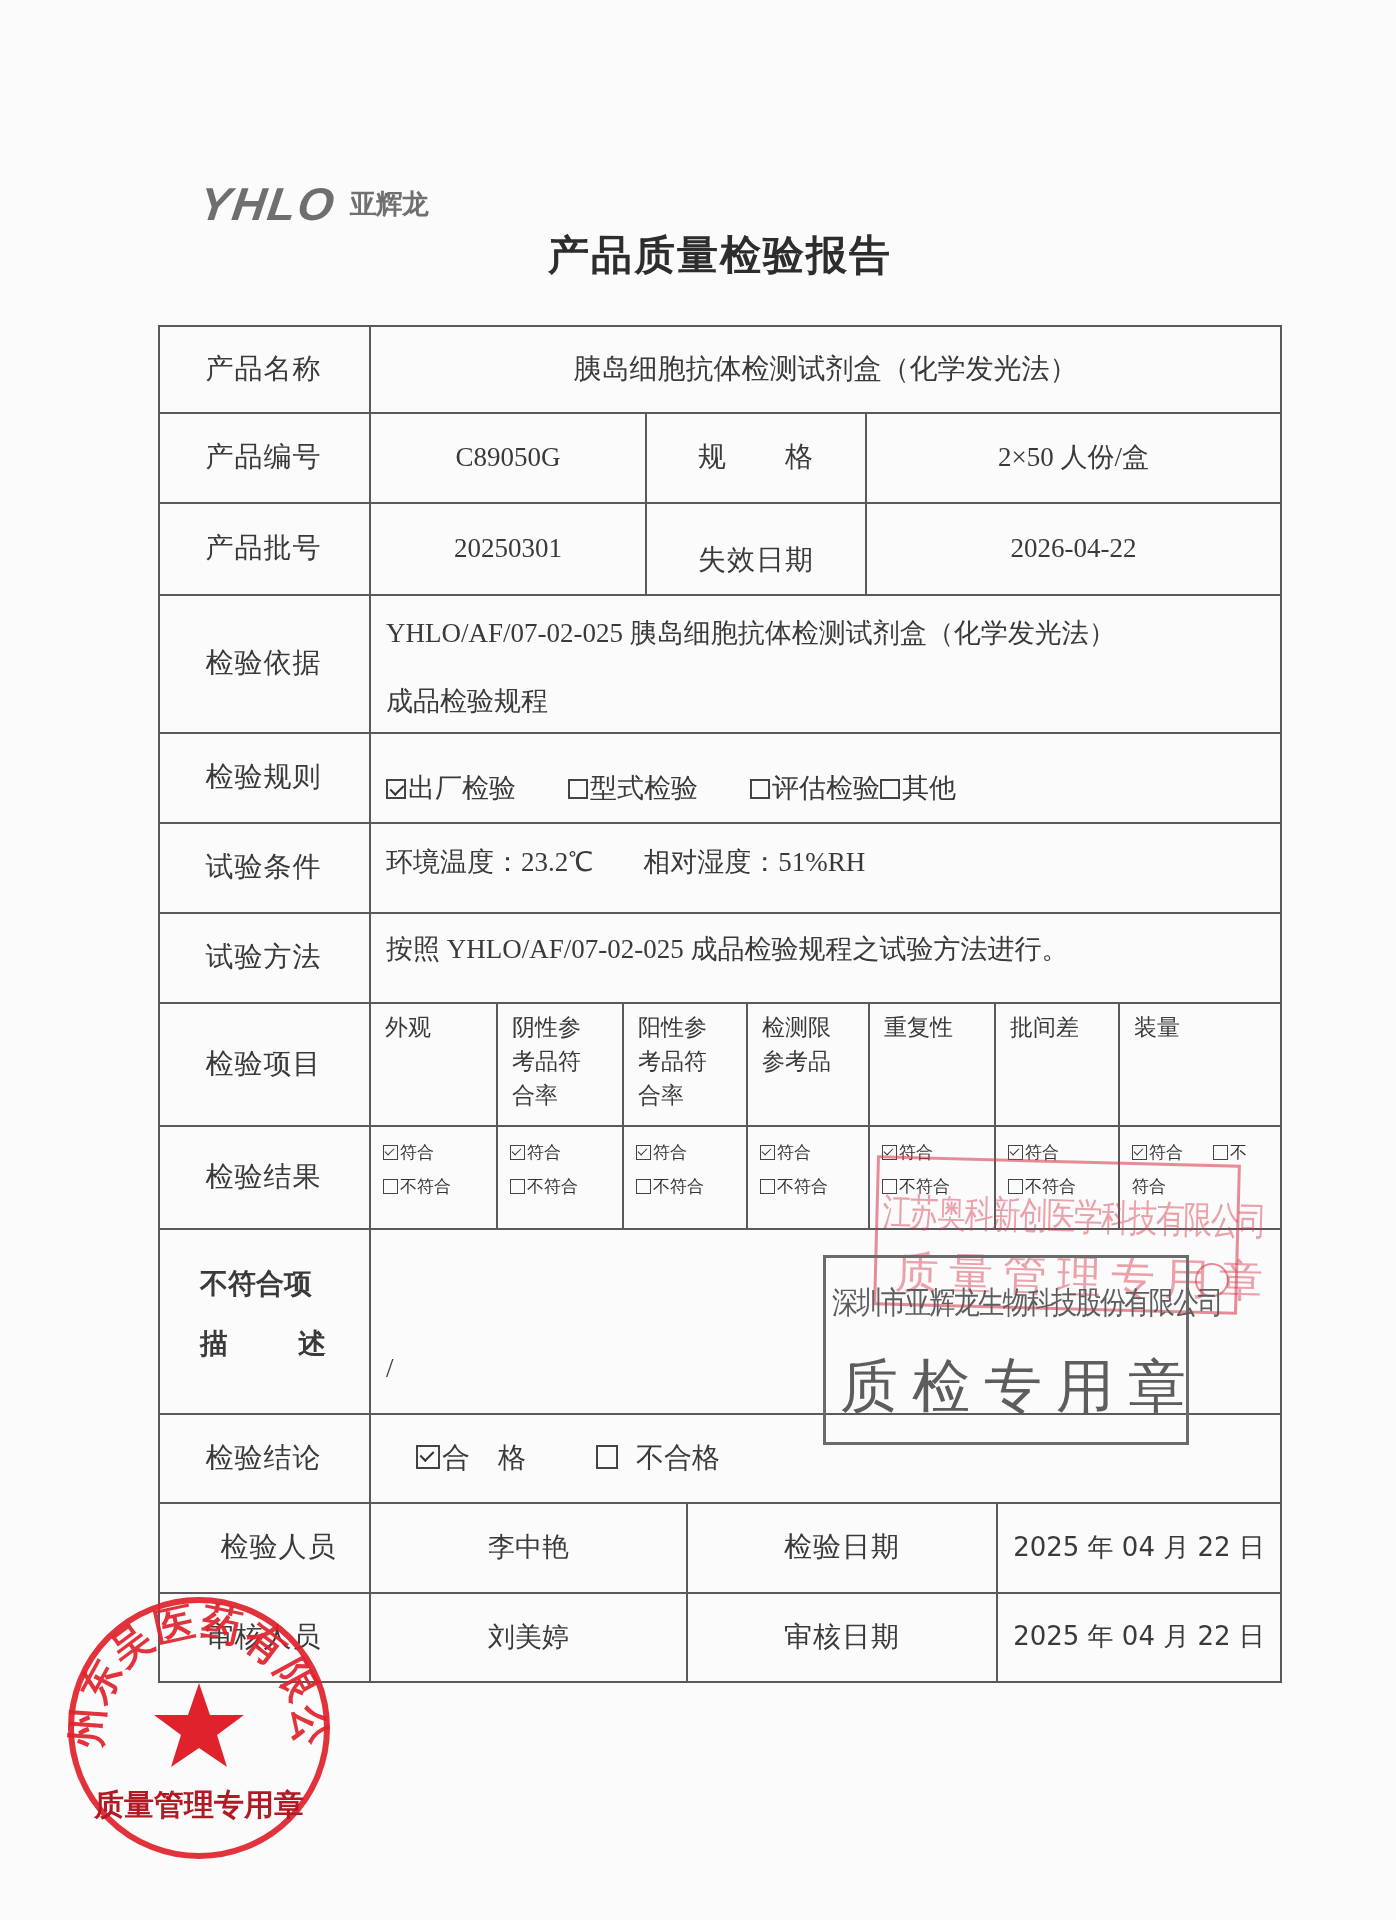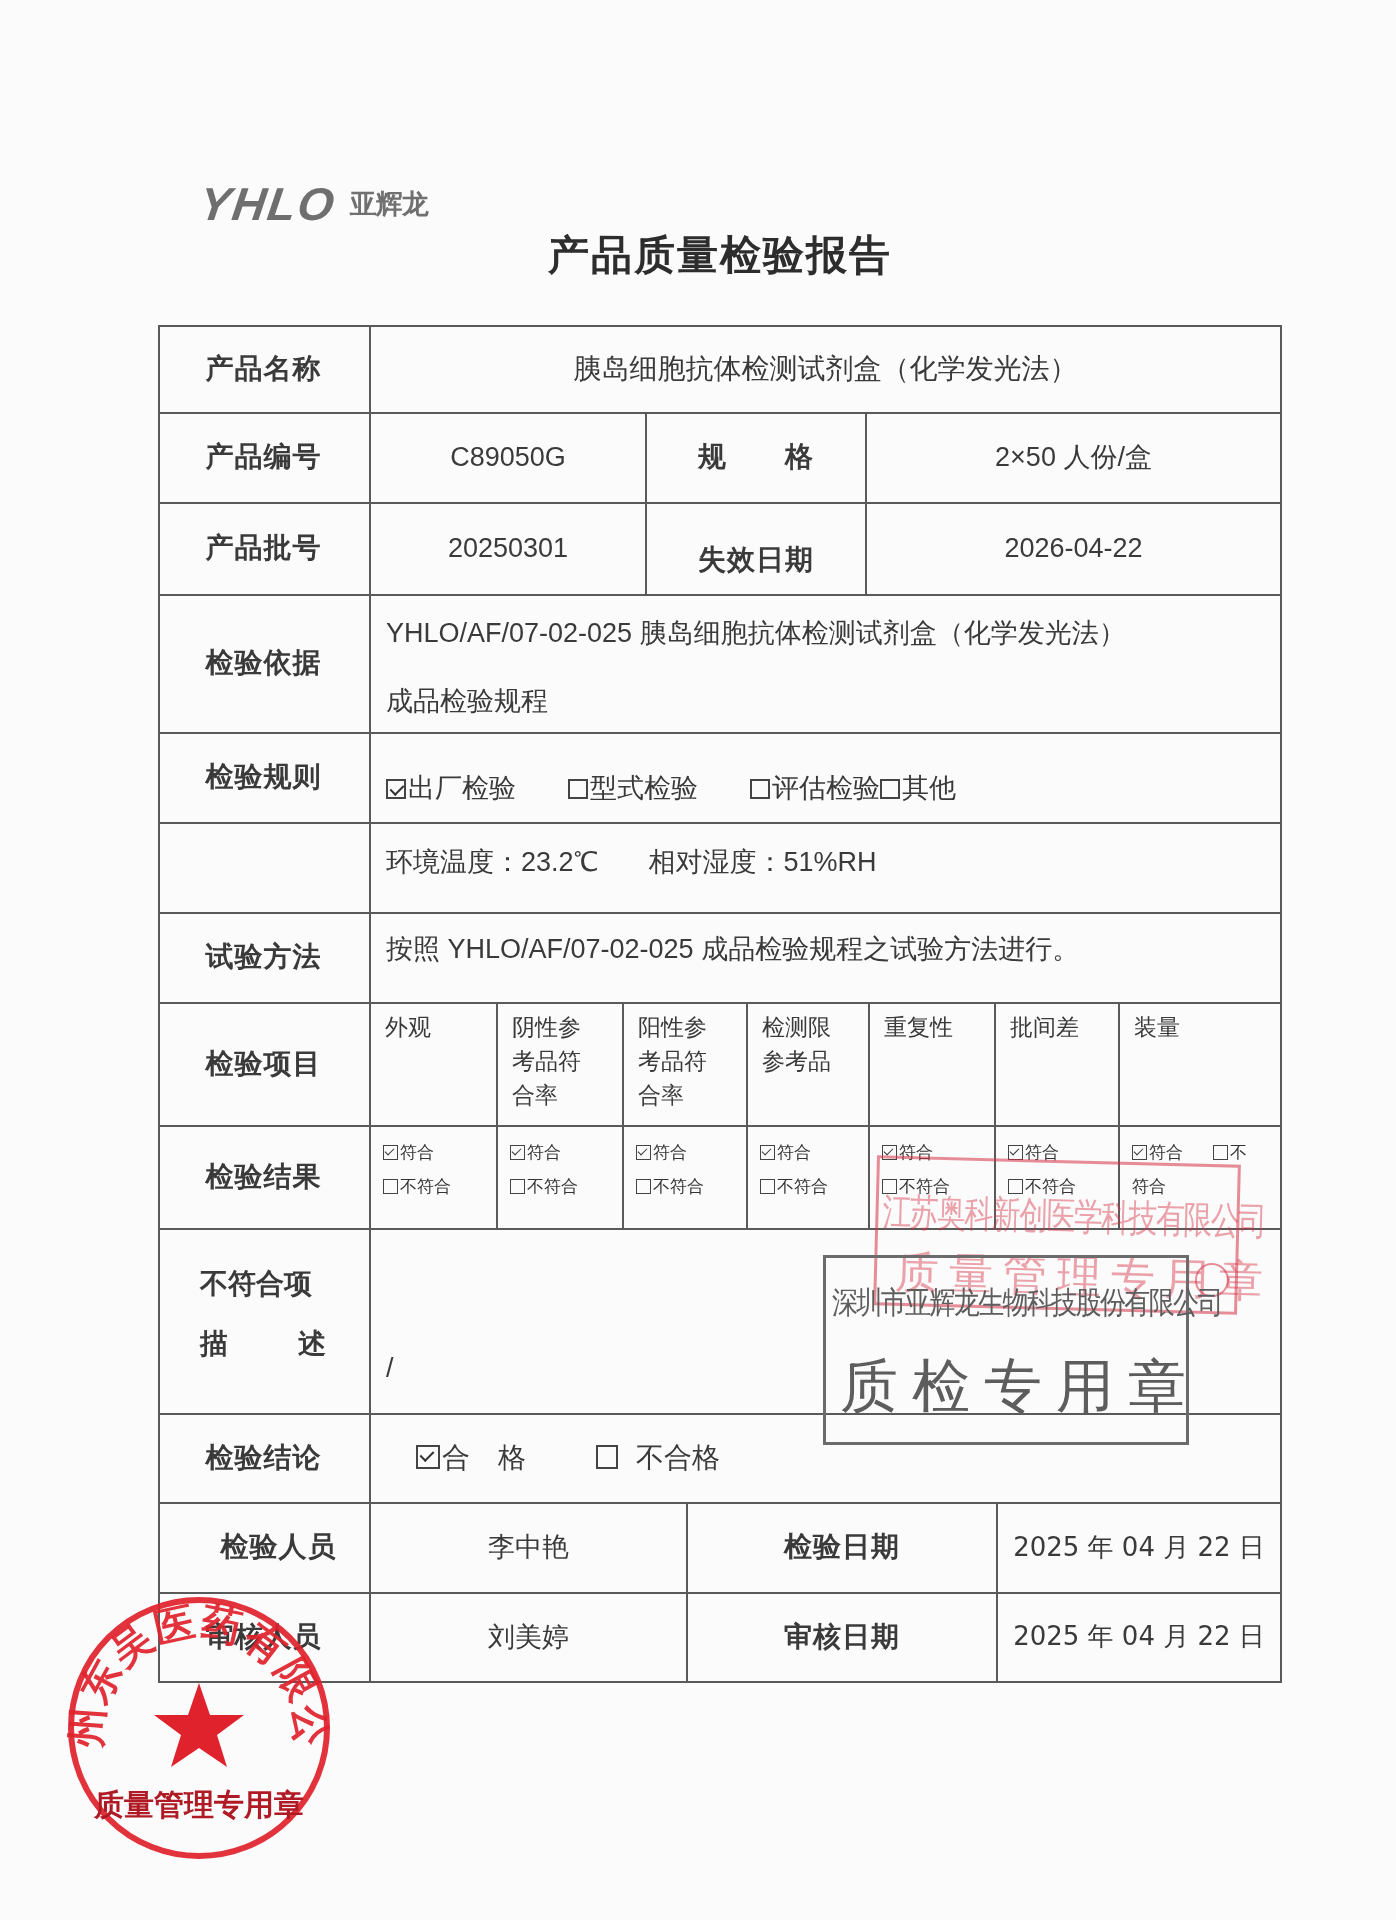--- a/index.html
+++ b/index.html
@@ -13,22 +13,22 @@
   .logo { left:200px; top:180px; height:48px; display:flex; align-items:center; gap:14px; }
   .logo-mark { font-family:"Liberation Sans",sans-serif; font-weight:bold; font-style:italic; font-size:46px; color:#6f6f6f; letter-spacing:2px; transform:skewX(-8deg); }
   .logo-cn { font-family:"DejaVu Sans",sans-serif; font-weight:bold; font-size:27px; color:#707070; letter-spacing:-1px; }
   .title { left:0; width:1440px; top:228px; text-align:center; font-size:41px; font-weight:bold; color:#2d2d2d; letter-spacing:2px; }
 
   .tbl { position:absolute; left:158px; top:325px; width:1124px; height:1356px; }
   .line-h { position:absolute; height:2px; background:#5a5a5a; }
   .line-v { position:absolute; width:2px; background:#5a5a5a; }
 
   .cell { position:absolute; display:flex; align-items:center; box-sizing:border-box; }
-  .lbl { justify-content:center; font-size:28px; font-weight:bold; color:#3a3a3a; letter-spacing:1px; }
-  .val-serif { font-family:Liberation Sans, sans-serif; font-size:27px; color:#3a3a3a;border-radius:17px; }
+  .lbl { justify-content:center; font-size:28px; font-weight:normal; color:#3a3a3a; letter-spacing:1px; }
+  .val-serif { font-family:Liberation Serif, serif; font-size:27px; color:#3a3a3a;border-radius:17px; }
   .center { justify-content:center; }
   .sans-val { font-family:"DejaVu Sans",sans-serif; font-size:27px; color:#3a3a3a; }
 
   .chk { display:inline-block; width:20px; height:20px; border:2px solid #444; box-sizing:border-box; position:relative; vertical-align:-2px; margin-right:2px; }
   .chk.on::after { content:""; position:absolute; left:5px; top:1px; width:6px; height:11px; border-right:2px solid #333; border-bottom:2px solid #333; transform:rotate(45deg); }
   .chk.sm { width:15px; height:15px; border-width:1.5px; }
   .chk.sm.on::after { left:3px; top:0px; width:4px; height:8px; border-right-width:1.5px; border-bottom-width:1.5px; }
 
   .item-head { position:absolute; font-family:"DejaVu Serif",serif; font-size:23px; line-height:34px; color:#3a3a3a; padding:8px 14px; box-sizing:border-box; }
   .res { position:absolute; font-size:17px; line-height:34px; color:#333; padding:10px 12px; box-sizing:border-box; }
@@ -103,20 +103,21 @@
   <div class="abs val-serif" style="left:228px;top:358px">成品检验规程</div>
 
   <div class="cell lbl" style="left:0;top:407px;width:211px;height:90px">检验规则</div>
   <div class="cell val-serif" style="left:228px;top:407px;width:880px;height:112px;gap:0">
     <span style="margin-right:52px"><span class="chk on"></span><span>出厂检验</span></span>
     <span style="margin-right:52px"><span class="chk"></span><span>型式检验</span></span>
     <span style=""><span class="chk"></span><span>评估检验</span></span>
     <span><span class="chk"></span><span>其他</span></span>
   </div>
 
+  <div class="cell lbl" style="left:0;top:497px;width:211px;height:90px">试验条件</div>
   <div class="cell val-serif" style="left:228px;top:497px;width:880px;height:80px">
     <span style="margin-right:50px">环境温度：23.2℃</span>
     <span>相对湿度：51%RH</span>
   </div>
 
   <div class="cell lbl" style="left:0;top:587px;width:211px;height:90px">试验方法</div>
   <div class="abs val-serif" style="left:228px;top:606px;white-space:nowrap">按照 YHLO/AF/07-02-025 成品检验规程之试验方法进行。</div>
 
   <div class="cell lbl" style="left:0;top:677px;width:211px;height:123px">检验项目</div>
   <div class="item-head" style="left:213px;top:677px;width:125px">

